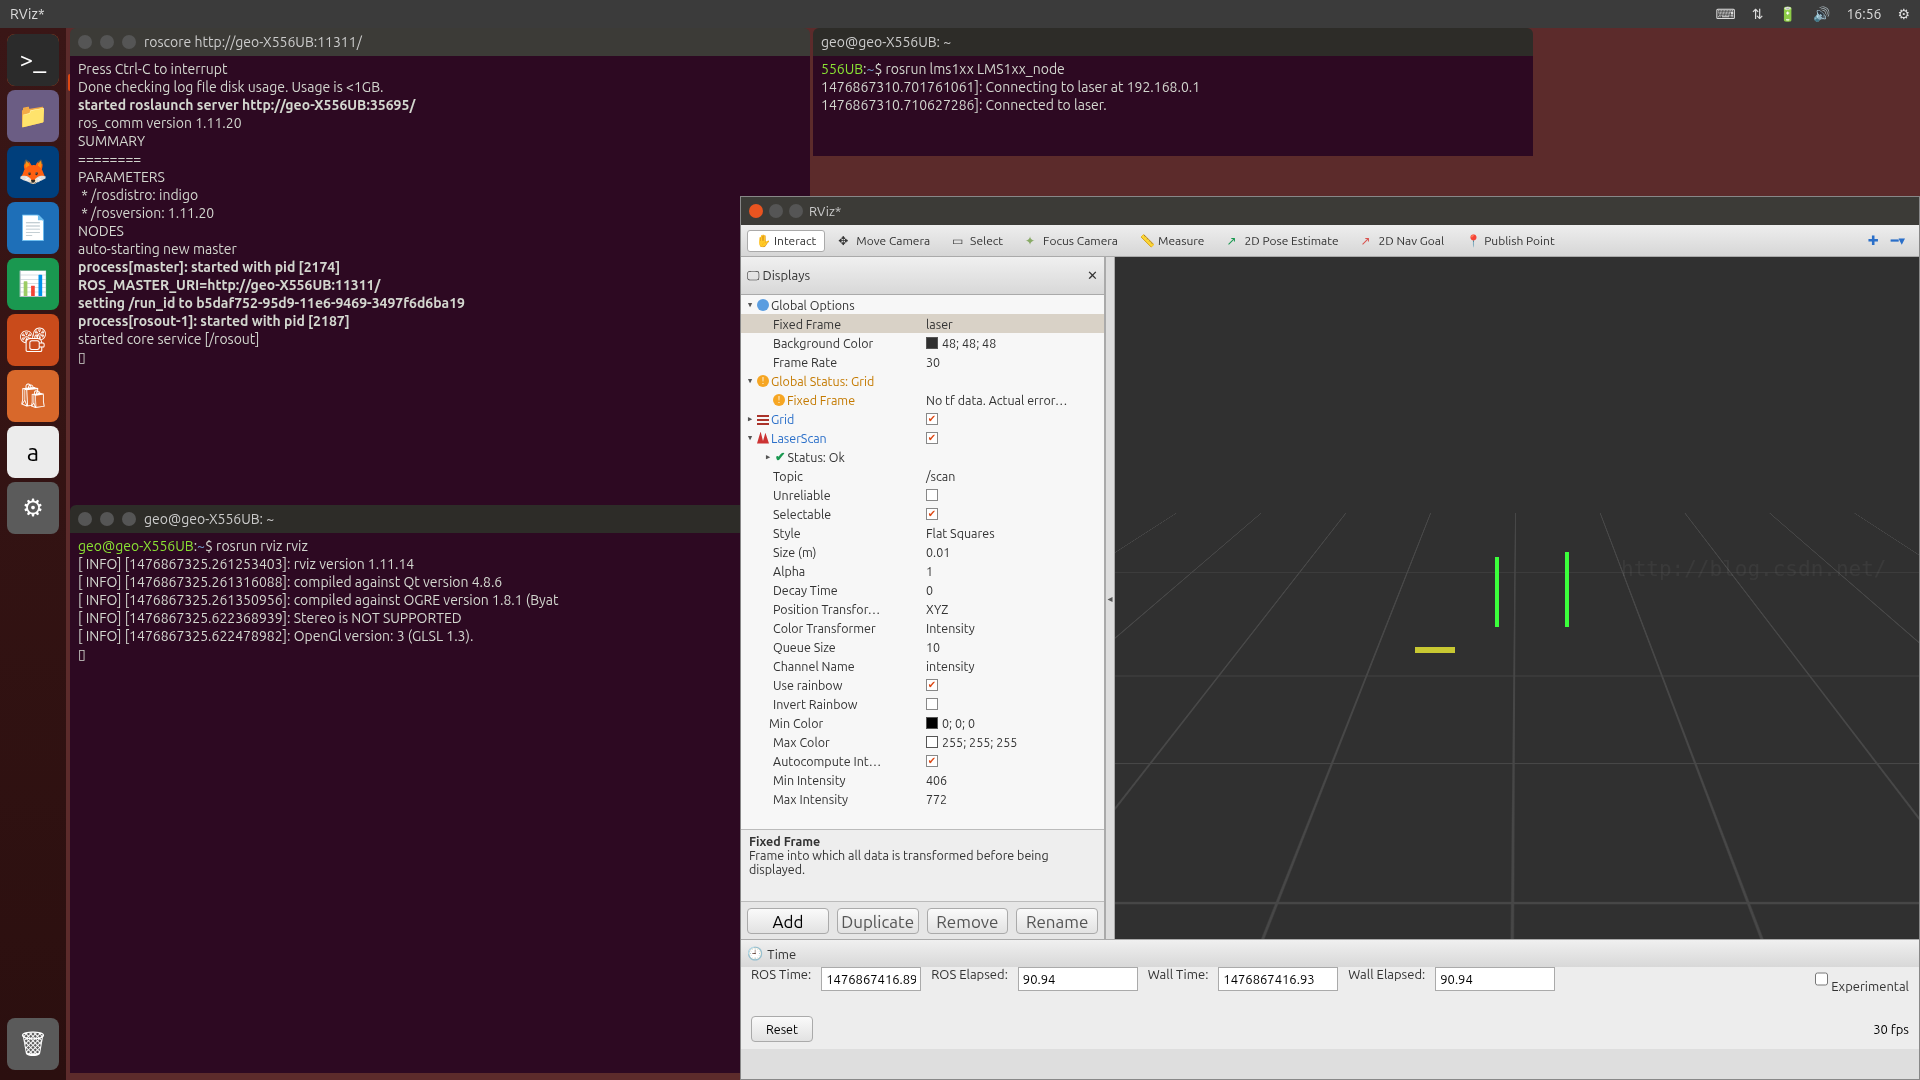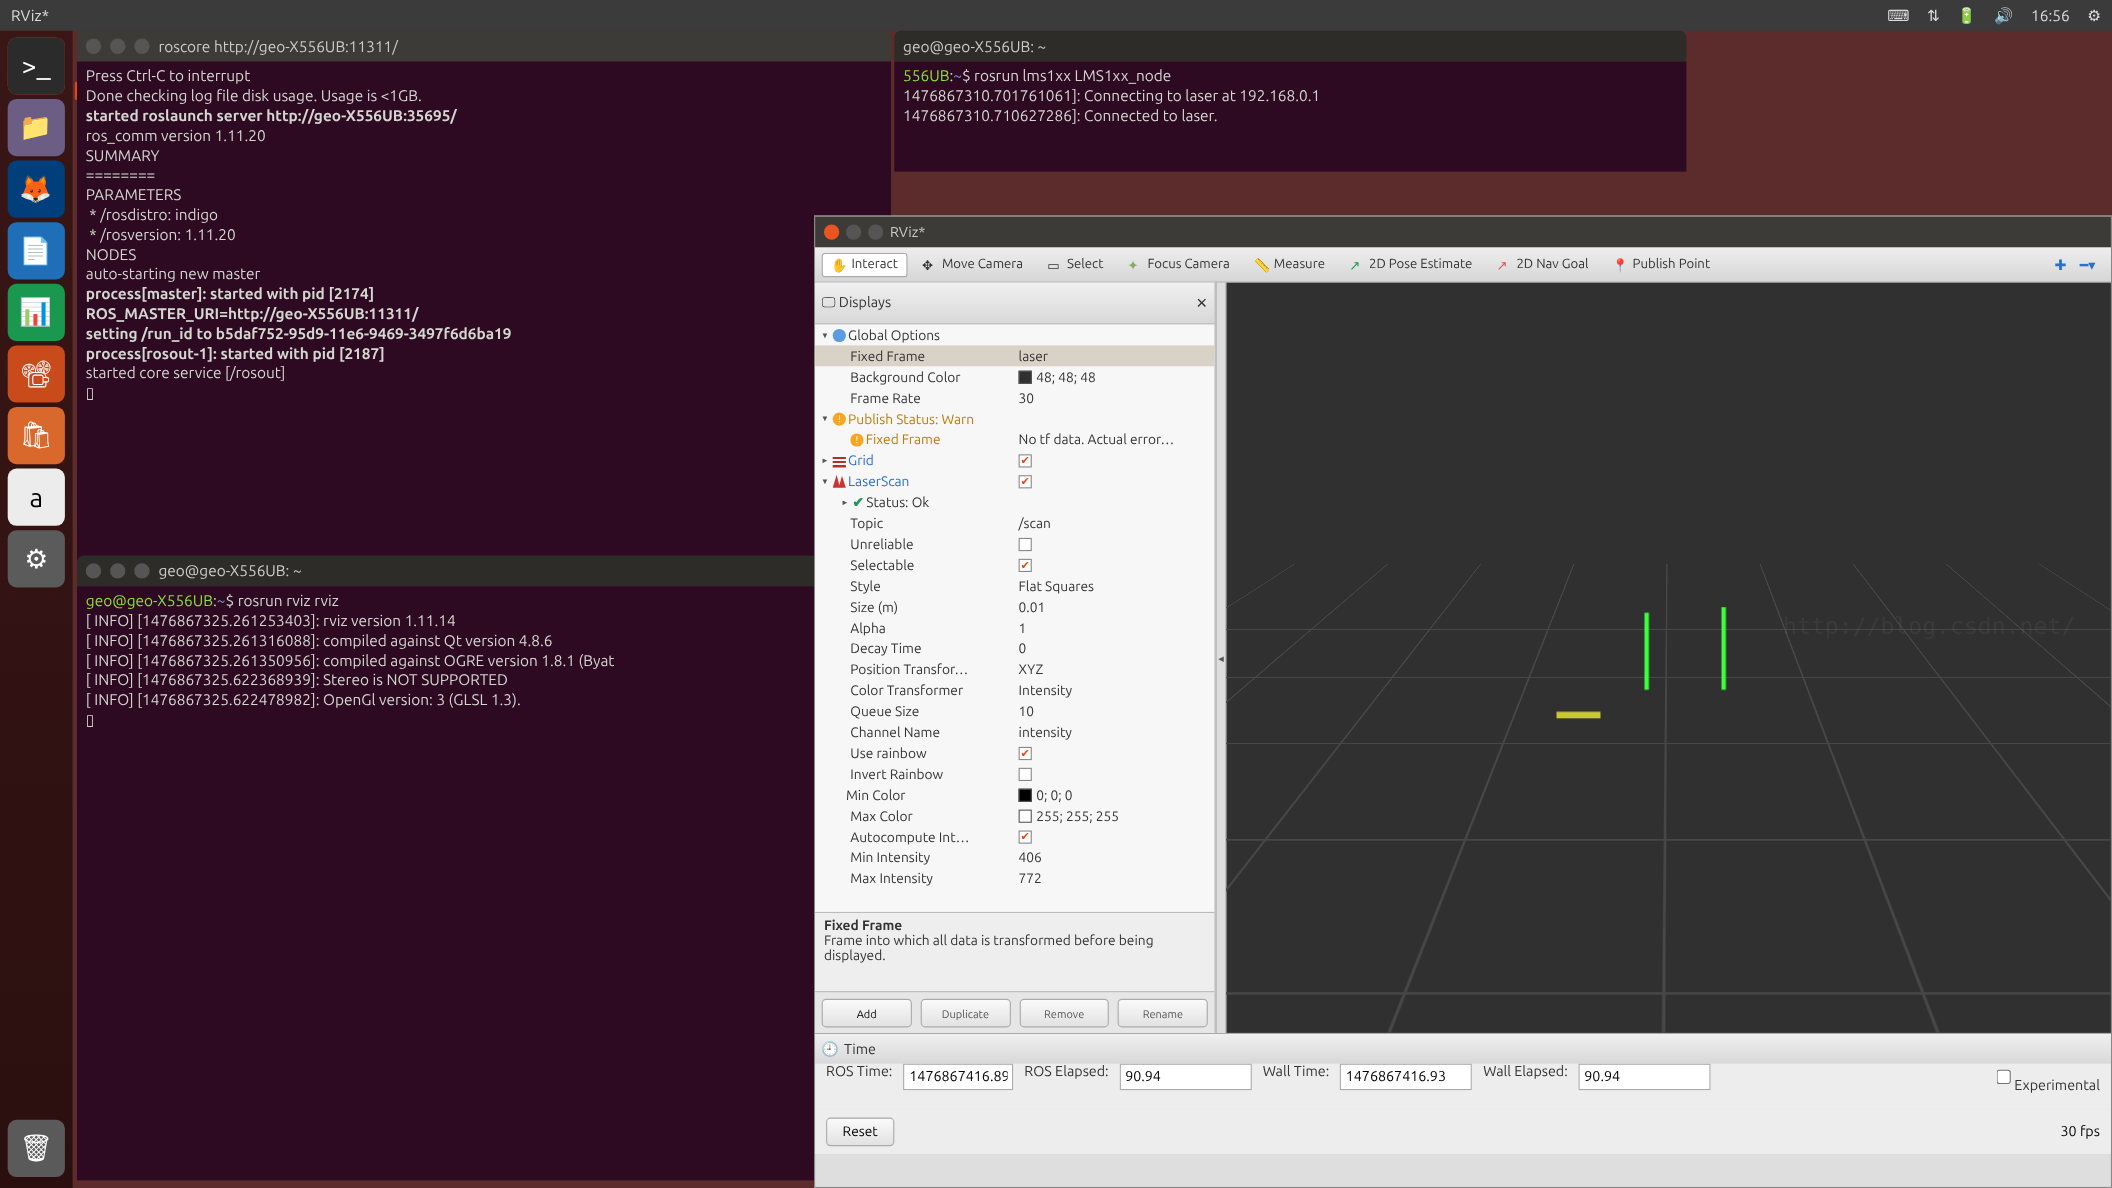--- a/index.html
+++ b/index.html
@@ -66,21 +66,21 @@
 .swatch { width:12px; height:12px; border:1px solid #555; }
 .icoGlobe { width:12px; height:12px; border-radius:6px; background:#5a9de0; }
 .icoWarn { width:12px; height:12px; background:#f6a623; border-radius:6px; color:#fff; font-size:9px; display:flex; align-items:center; justify-content:center; }
 .icoGrid { width:12px; height:12px; background:repeating-linear-gradient(0deg,#aa332a 0 2px,transparent 2px 4px); }
 .icoScan { width:12px; height:12px; background:#c33; clip-path:polygon(0 100%,30% 0,50% 80%,70% 10%,100% 100%); }
 .icoOk { color:#1a9850; font-weight:bold; }
 
 .desc { height:72px; background:#eee; border-top:1px solid #bbb; padding:4px 8px; font-size:12.5px; color:#333; }
 .desc .tl { font-weight:bold; }
 .btns { height:38px; background:#e6e6e6; border-top:1px solid #bbb; display:flex; gap:8px; padding:6px; }
-.btns button { flex:1; height:26px; background:linear-gradient(#fafafa,#e2e2e2); border:1px solid #aaa; border-radius:4px; font-size:10px; color:#555; }
+.btns button { flex:1; height:26px; background:linear-gradient(#fafafa,#e2e2e2); border:1px solid #aaa; border-radius:4px; font-size:17px; color:#555; }
 .btns button.en { color:#000; }
 
 .view3d { flex:1; background:#303030; position:relative; overflow:hidden; }
 .grid3d { position:absolute; inset:0; background-image:
   linear-gradient(#474747 1px,transparent 1px),
   linear-gradient(90deg,#474747 1px,transparent 1px);
   background-size:80px 80px;
   transform:perspective(700px) rotateX(62deg) scale(1.8) translateY(100px);
   transform-origin:center 60%;
 }
@@ -231,21 +231,21 @@
         <div class="row">
             <div class="k" style="padding-left:32px;">
               <span>Frame Rate</span>
             </div>
             <div class="v">30</div>
           </div>
         <div class="row">
             <div class="k">
               <span class="exp">▾</span>
               <span class="icoWarn">!</span>
-              <span class="warn">Publish Status: Warn</span>
+              <span class="warn">Global Status: Grid</span>
             </div>
             <div class="v"></div>
           </div>
         <div class="row">
             <div class="k" style="padding-left:32px;">
               <span class="icoWarn">!</span>
               <span class="warn">Fixed Frame</span>
             </div>
             <div class="v">No tf data.  Actual error…</div>
           </div>

